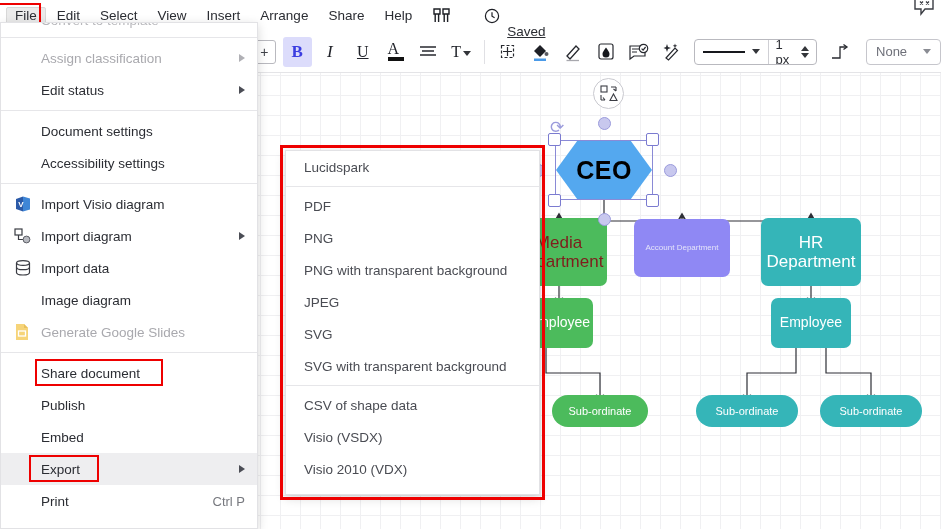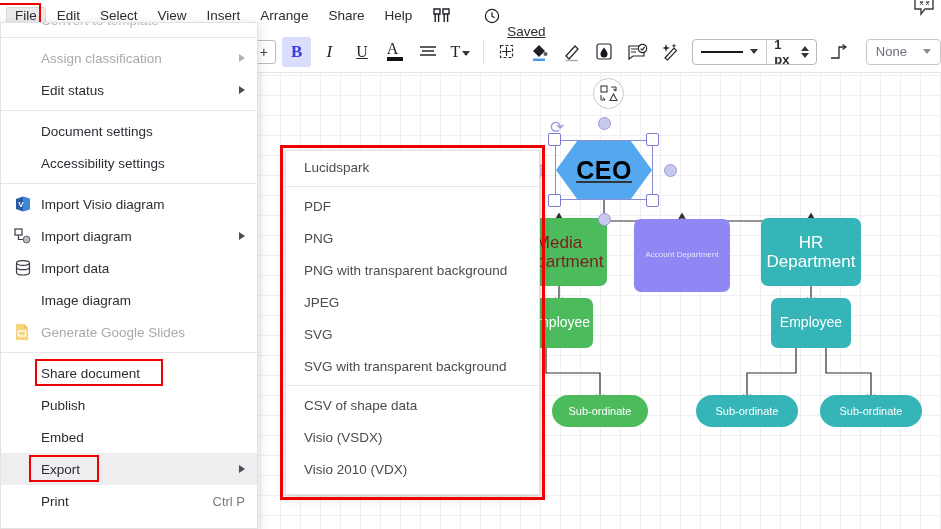--- a/index.html
+++ b/index.html
@@ -62,21 +62,21 @@
   .tb-under  { font-size:16px; text-decoration:underline; font-family:"Liberation Serif", serif;}
   .tb-color-A { font-size:16px; font-family:"Liberation Serif", serif; line-height:14px;}
   .tb-color-A .bar { display:block; width:16px; height:4px; background:#111; margin-top:1px;}
   .lineweight-group {
     display:flex; align-items:center; height:26px;
     border:1px solid #b9b9bf; border-radius:4px; overflow:hidden; margin-left:6px;
   }
   .lw-style { display:flex; align-items:center; gap:7px; padding:0 8px; height:100%; }
   .lw-style .dash { width:42px; height:0; border-top:2px solid #16181d; }
   .lw-divider { width:1px; height:100%; background:#cfcfd4; }
-  .lw-size { display:flex; align-items:center; gap:6px; padding:0 7px; height:100%;font-weight:bold; }
+  .lw-size { display:flex; align-items:center; gap:6px; padding:0 7px; height:100%; }
   .lw-size .val { font-size:13px; color:#2b2d33; }
   .caret-dn { width:0;height:0;border-left:4px solid transparent;border-right:4px solid transparent;border-top:5px solid #33353a; }
   .spin { display:flex; flex-direction:column; gap:2px; }
   .spin .up   {width:0;height:0;border-left:4px solid transparent;border-right:4px solid transparent;border-bottom:5px solid #33353a;}
   .spin .down {width:0;height:0;border-left:4px solid transparent;border-right:4px solid transparent;border-top:5px solid #33353a;}
   .none-select {
     display:flex; align-items:center; gap:16px; height:26px; padding:0 9px;
     border:1px solid #c6c6cc; border-radius:4px; margin-left:10px;
     font-size:13px; color:#6e7079;
   }
@@ -192,36 +192,36 @@
 
     <path d="M290,275 L290,300 L344,300 L344,326" stroke="#2e2f36" stroke-width="1.2" fill="none" marker-end="url(#ah)"></path>
 
     <path d="M540,275 L540,300 L491,300 L491,326" stroke="#2e2f36" stroke-width="1.2" fill="none" marker-end="url(#ah)"></path>
     <path d="M570,275 L570,300 L615,300 L615,326" stroke="#2e2f36" stroke-width="1.2" fill="none" marker-end="url(#ah)"></path>
   </svg>
 
   <div class="node rect" style="left:255px;top:145px;width:96px;height:68px;background:#4cbb5c;color:#7f1d1d;font-size:17px;white-space:pre-line;">Media
 Department</div>
 
-  <div class="node rect" style="left:378px;top:146px;width:96px;height:73px;background:#8f88f4;color:#e4e4fa;font-size:8px;">Account Department</div>
+  <div class="node rect" style="left:378px;top:146px;width:96px;height:58px;background:#8f88f4;color:#e4e4fa;font-size:8px;">Account Department</div>
 
   <div class="node rect" style="left:505px;top:145px;width:100px;height:68px;background:#35b5b8;color:#ffffff;font-size:17px;white-space:pre-line;">HR
 Department</div>
 
   <div class="node rect" style="left:269px;top:225px;width:68px;height:50px;background:#4cbb5c;color:#ffffff;font-size:14px;">Employee</div>
 
   <div class="node rect" style="left:515px;top:225px;width:80px;height:50px;background:#35b5b8;color:#ffffff;font-size:14px;">Employee</div>
 
   <div class="node pill" style="left:296px;top:322px;width:96px;height:32px;background:#4cbb5c;color:#ffffff;font-size:11px;">Sub-ordinate</div>
 
   <div class="node pill" style="left:440px;top:322px;width:102px;height:32px;background:#35b5b8;color:#ffffff;font-size:11px;">Sub-ordinate</div>
 
   <div class="node pill" style="left:564px;top:322px;width:102px;height:32px;background:#35b5b8;color:#ffffff;font-size:11px;">Sub-ordinate</div>
 
-  <div id="ceo-wrap" style="left:300px;top:68px;width:96px;height:58px;text-decoration:underline;">
+  <div id="ceo-wrap" style="left:300px;top:68px;width:96px;height:58px;">
     <div id="ceo-hex">
       <span id="ceo-label">CEO</span>
     </div>
   </div>
   <div class="sel-frame" style="left:299px;top:67px;width:98px;height:60px;"></div>
   <div class="sel-handle" style="left:292px;top:60px;"></div>
   <div class="sel-handle" style="left:390px;top:60px;"></div>
   <div class="sel-handle" style="left:292px;top:121px;"></div>
   <div class="sel-handle" style="left:390px;top:121px;"></div>
   <div class="sel-dot" style="left:342px;top:44px;"></div>

